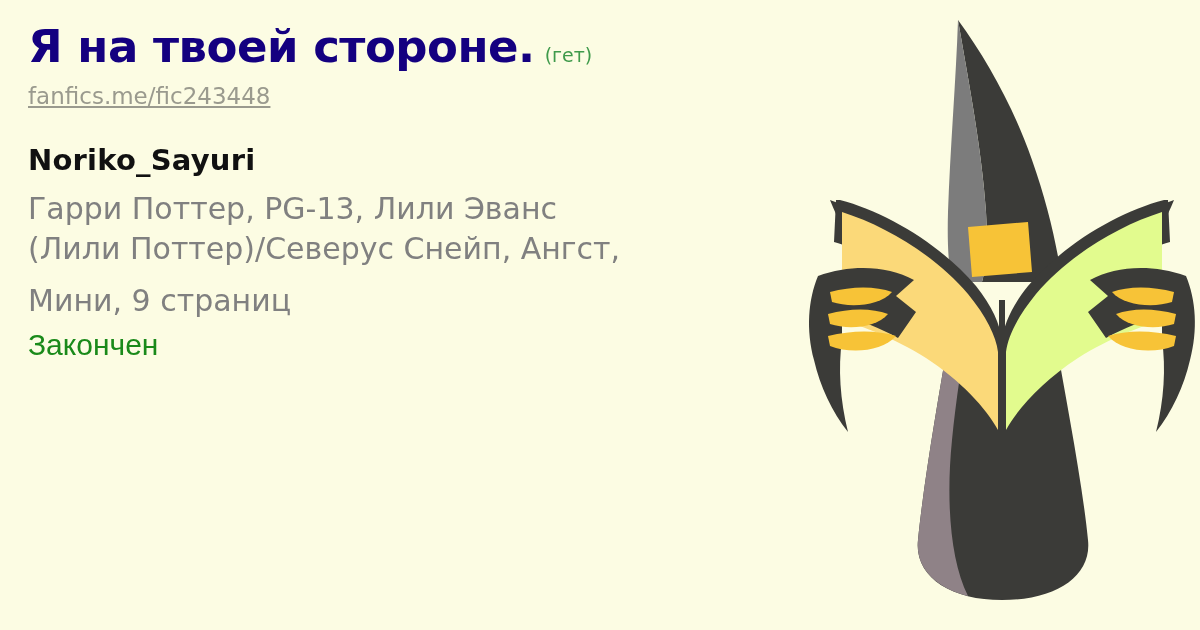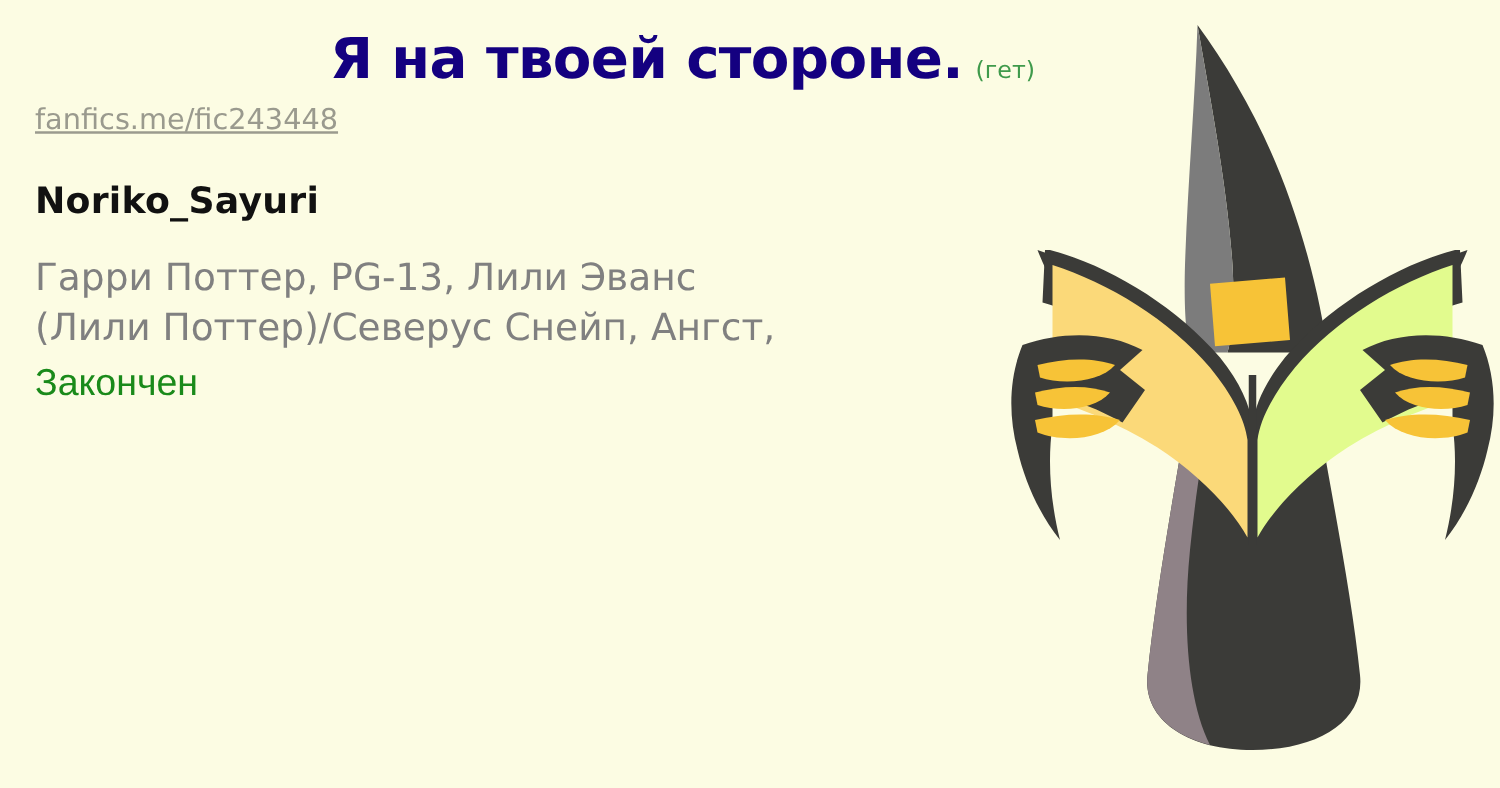--- a/index.html
+++ b/index.html
@@ -27,21 +27,20 @@
     position: absolute;
     left: 28px;
     top: 24px;
     width: 800px;
   }
 
   #title-row {
     display: block;
     line-height: 1.0;
     white-space: nowrap;
-    text-align: right;
   }
   #fic-title {
     font-family: "DejaVu Sans", "Liberation Sans", sans-serif;
     font-weight: 700;
     font-size: 45px;
     letter-spacing: -0.5px;
     color: #140080;
     vertical-align: baseline;
   }
   #fic-category {
@@ -65,21 +64,21 @@
   #fic-author {
     margin-top: 34px;
     font-family: "DejaVu Sans", "Liberation Sans", sans-serif;
     font-weight: 700;
     font-size: 29px;
     color: #111111;
     letter-spacing: 0.2px;
   }
 
   #fic-tags {
-    margin-top: 26px;
+    margin-top: 12px;
     font-family: "DejaVu Sans", "Liberation Sans", sans-serif;
     font-size: 30px;
     line-height: 40px;
     color: #808080;
     width: 800px;
   }
 
   #fic-size {
     margin-top: 12px;
     font-family: "DejaVu Sans", "Liberation Sans", sans-serif;
@@ -123,20 +122,21 @@
 
     <div id="fic-url" style="color: rgb(154, 154, 142);">fanfics.me/fic243448</div>
 
     <div id="fic-author">Noriko_Sayuri</div>
 
     <div id="fic-tags">
       <div>Гарри Поттер, PG-13, Лили Эванс</div>
       <div>(Лили Поттер)/Северус Снейп, Ангст,</div>
     </div>
 
+    <div id="fic-size">Мини, 9 страниц</div>
 
     <div id="fic-status" style="color: rgb(26, 138, 26);">Закончен</div>
 
   </div>
 
   <div id="illustration">
     <svg viewBox="0 0 400 630" xmlns="http://www.w3.org/2000/svg">
 
       <path fill="#3B3B38" d="M158 20
                C 168 78, 182 150, 186 212

